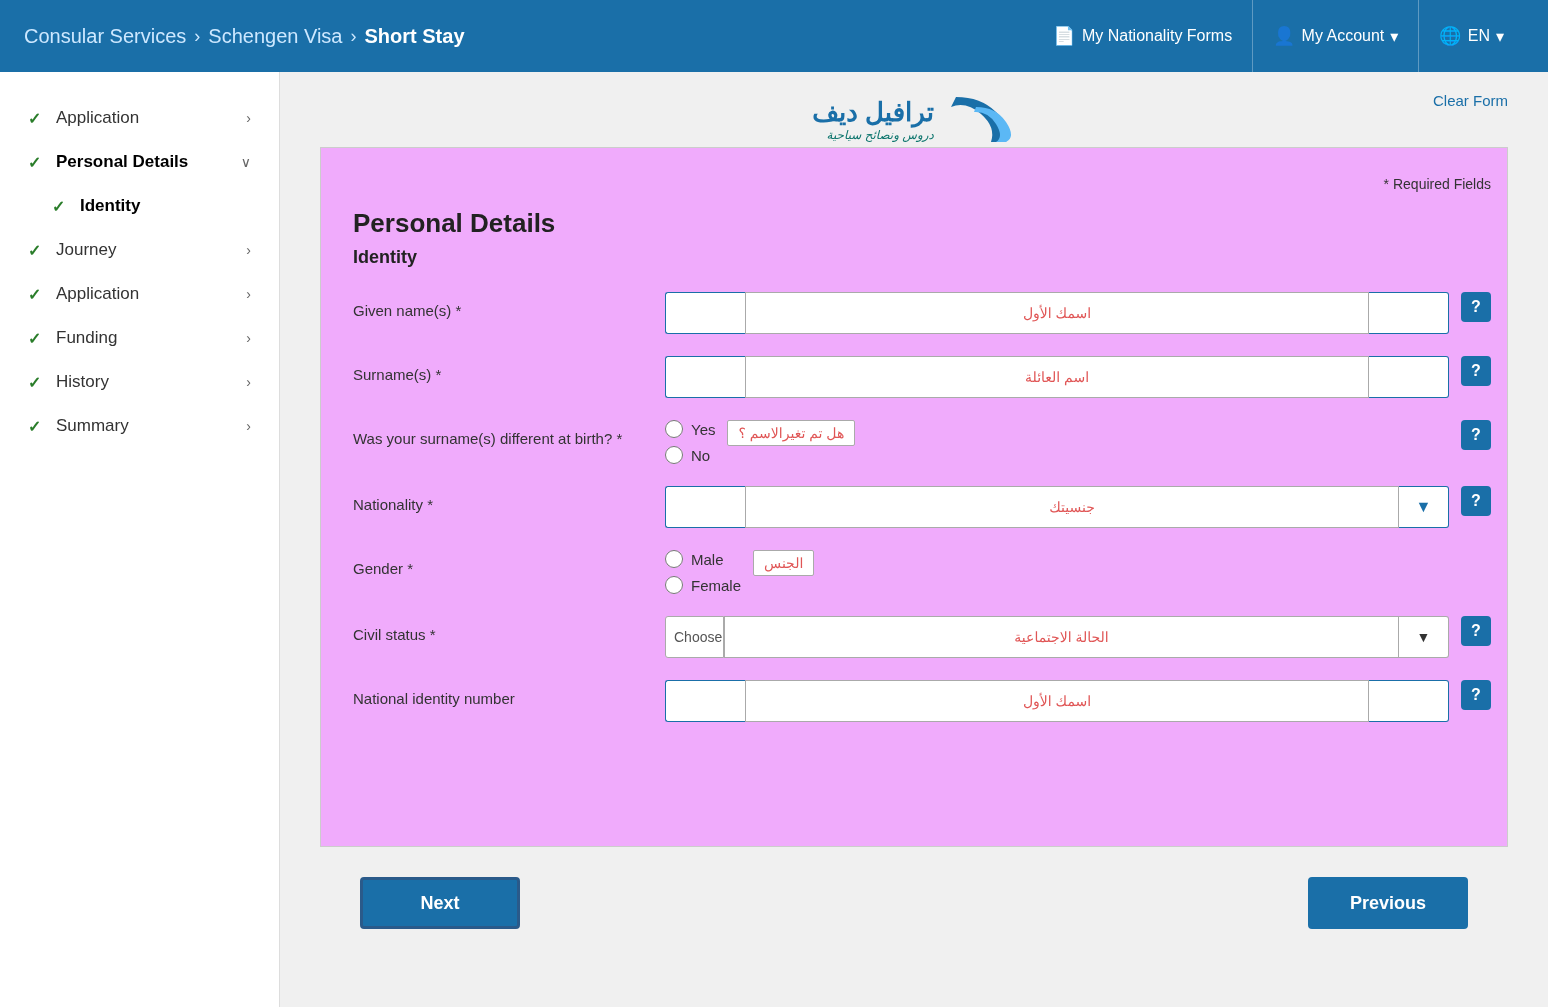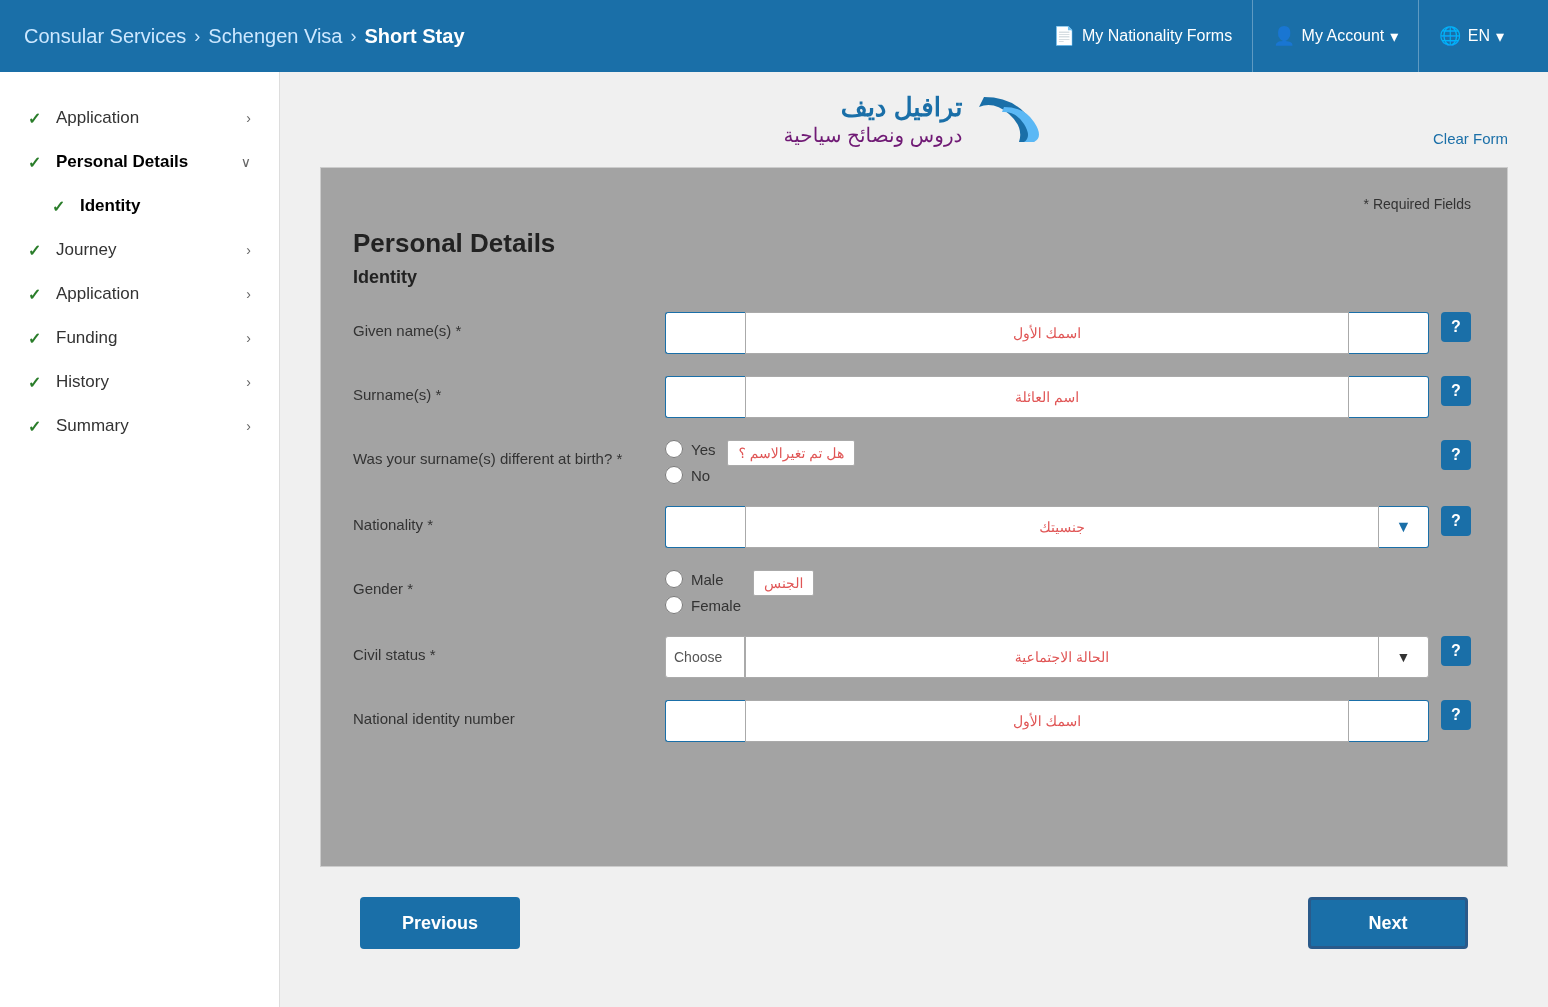--- a/index.html
+++ b/index.html
@@ -104,62 +104,62 @@
     .content-area {
       flex: 1;
       padding: 20px 40px 40px 40px;
       position: relative;
     }
 
     
     .top-bar {
       display: flex;
       justify-content: space-between;
-      align-items: flex-end;
-      margin-bottom: 20px;
+      align-items: flex-start;
     }
     .logo-area {
       display: flex;
       flex-direction: column;
       align-items: center;
       margin: 0 auto;
     }
     .logo-text-arabic {
       font-size: 26px;
       font-weight: bold;
       color: #1a6fa8;
       direction: rtl;
     }
     .logo-subtitle {
-      font-size: 20px;
-      color: #701a75;
+      font-size: 12px;
+      color: #0f766e;
       direction: rtl;
+      font-style: italic;
     }
     .logo-icon {
       width: 70px;
       height: 55px;
       margin-left: 12px;
     }
     .logo-row {
       display: flex;
       align-items: center;
     }
     .clear-form-btn {
       color: #1a6fa8;
       font-size: 15px;
       cursor: pointer;
       text-decoration: none;
       white-space: nowrap;
     }
 
     
     .form-panel {
-      background: #a3a3a3;
+      background: #f0abfc;
       border: 1px solid #ccc;
-      padding: 28px 36px 32px 32px;
+      padding: 28px 16px 32px 32px;
       min-height: 700px;
       position: relative;
     }
     .required-note {
       text-align: right;
       font-size: 14px;
       color: #333;
       margin-bottom: 16px;
     }
     .form-title {
@@ -518,21 +518,21 @@
             <div class="arabic-note">الجنس</div>
           </div>
         </div>
       </div>
 
       <div class="form-row">
         <div class="form-label">Civil status *</div>
         <div class="form-control-area">
           <div style="flex:1; position:relative; display:flex; align-items:center;">
             <div class="composite-field" style="width:100%;">
-              <div style="width:80px; height:42px; background:white; border:1px solid #aaa; border-radius:3px 0 0 3px; display:flex; align-items:center; padding:0 8px; font-size:14px; color:#555;">Choose</div>
+              <div style="width:59px; height:42px; background:white; border:1px solid #aaa; border-radius:3px 0 0 3px; display:flex; align-items:center; padding:0 8px; font-size:14px; color:#555;">Choose</div>
               <div class="cf-mid">الحالة الاجتماعية</div>
               <div style="width:50px; height:42px; background:white; border:1px solid #aaa; border-left:none; border-radius:0 3px 3px 0; display:flex; align-items:center; justify-content:center;">
                 <span style="color:#333; font-size:14px;">▼</span>
               </div>
             </div>
             <select class="form-select" style="position:absolute; top:0; left:0; width:100%; opacity:0; height:42px; cursor:pointer;">
               <option value="">Choose</option>
               <option value="single">Single</option>
               <option value="married">Married</option>
               <option value="divorced">Divorced</option>
@@ -554,18 +554,18 @@
             </div>
             <input type="text" class="form-input" style="position: absolute; top: 0px; left: 0px; width: 100%; opacity: 0; height: 42px; cursor: text;">
           </div>
           <button class="help-btn">?</button>
         </div>
       </div>
 
     </div>
 
     <div class="bottom-nav">
+      <button class="nav-btn next-btn">Next</button>
       <button class="nav-btn prev-btn">Previous</button>
-      <button class="nav-btn next-btn">Next</button>
     </div>
 
   </main>
 </div>
 
 </body></html>

